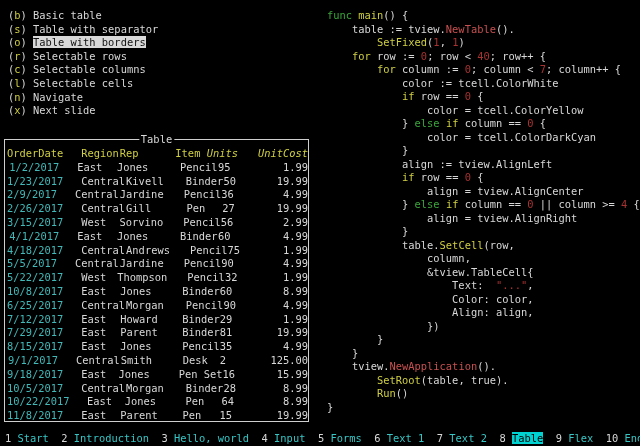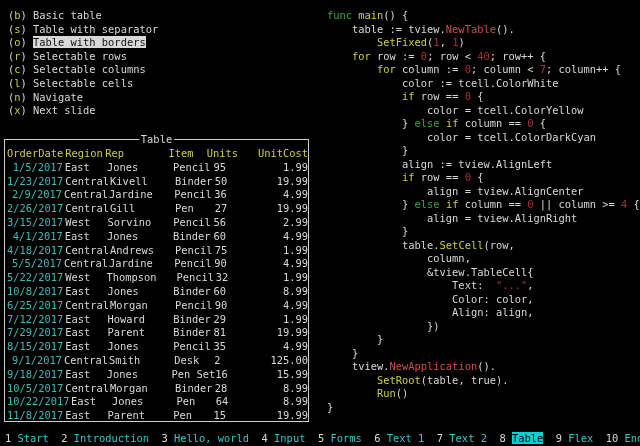--- a/index.html
+++ b/index.html
@@ -16,27 +16,27 @@
   .mline{line-height:13.6px;height:13.6px;}
   .mlabel.sel{background:#d8d8d8;color:#101010;margin-top:39px;}
   
   .tbox{position:absolute;left:4px;top:139px;width:305px;height:283px;
     border:1px solid #cfcfcf;box-sizing:border-box;padding:7px 0 0 2px;}
   .ttitle{position:absolute;top:-7px;left:50%;transform:translateX(-50%);
     background:#000;color:#d8d8d8;padding:0 2px;line-height:13px;}
   .trow{display:flex;line-height:13.8px;height:13.8px;white-space:pre;}
   .tcell{display:inline-block;overflow:visible;}
   .t-c0{width:62px;text-align:right;}
-  .t-c1{width:46px;margin-left:2px;}
+  .t-c1{width:46px;margin-left:18px;}
   .t-c2{width:51px;margin-left:1px;}
   .t-c3{width:45px;margin-left:20px;}
   .t-c4{width:32px;text-align:left;}
   .t-c5{width:51px;margin-left:20px;text-align:right;}
   .thead .tcell{}
-  .thead .t-c4,.thead .t-c5{}
+  .thead .t-c4,.thead .t-c5{font-style:italic;}
   
   .code{position:absolute;left:327px;top:9px;white-space:pre;}
   .cline{line-height:13.5px;height:13.5px;}
   
   .statusbar{position:absolute;left:0;top:430px;width:640px;height:16px;
     padding-left:5px;box-sizing:border-box;white-space:pre;line-height:16px;}
   .s-num{color:#d8d8d8;}
   .s-label{color:#36c6c6;}
   .s-label.active{background:#00d2d2;color:#000;}
 </style>
@@ -44,21 +44,21 @@
 <body>
 
 <div class="screen">
 
   <div class="menu"><div class="mline"><span class="cw">(</span><span class="ck">b</span><span class="cw">) </span><span class="cw mlabel">Basic table</span></div><div class="mline"><span class="cw">(</span><span class="ck">s</span><span class="cw">) </span><span class="cw mlabel">Table with separator</span></div><div class="mline"><span class="cw">(</span><span class="ck">o</span><span class="cw">) </span><span class="cw mlabel sel">Table with borders</span></div><div class="mline"><span class="cw">(</span><span class="ck">r</span><span class="cw">) </span><span class="cw mlabel">Selectable rows</span></div><div class="mline"><span class="cw">(</span><span class="ck">c</span><span class="cw">) </span><span class="cw mlabel">Selectable columns</span></div><div class="mline"><span class="cw">(</span><span class="ck">l</span><span class="cw">) </span><span class="cw mlabel">Selectable cells</span></div><div class="mline"><span class="cw">(</span><span class="ck">n</span><span class="cw">) </span><span class="cw mlabel">Navigate</span></div><div class="mline"><span class="cw">(</span><span class="ck">x</span><span class="cw">) </span><span class="cw mlabel">Next slide</span></div></div>
 
   <div class="tbox">
     <span class="ttitle">Table</span>
     <div class="trow thead"><span class="tcell t-c0 ck">OrderDate</span><span class="tcell t-c1 ck">Region</span><span class="tcell t-c2 ck">Rep</span><span class="tcell t-c3 ck">Item</span><span class="tcell t-c4 ck">Units</span><span class="tcell t-c5 ck">UnitCost</span></div>
     <div>
-        <div class="trow"><span class="tcell t-c0 ccy">1/5/2017</span><span class="tcell t-c1 cw">East</span><span class="tcell t-c2 cw">Jones</span><span class="tcell t-c3 cw">Pencil</span><span class="tcell t-c4 cw">95</span><span class="tcell t-c5 cw">1.99</span></div>
+        <div class="trow"><span class="tcell t-c0 ccy">1/2/2017</span><span class="tcell t-c1 cw">East</span><span class="tcell t-c2 cw">Jones</span><span class="tcell t-c3 cw">Pencil</span><span class="tcell t-c4 cw">95</span><span class="tcell t-c5 cw">1.99</span></div>
         <div class="trow"><span class="tcell t-c0 ccy">1/23/2017</span><span class="tcell t-c1 cw">Central</span><span class="tcell t-c2 cw">Kivell</span><span class="tcell t-c3 cw">Binder</span><span class="tcell t-c4 cw">50</span><span class="tcell t-c5 cw">19.99</span></div>
         <div class="trow"><span class="tcell t-c0 ccy">2/9/2017</span><span class="tcell t-c1 cw">Central</span><span class="tcell t-c2 cw">Jardine</span><span class="tcell t-c3 cw">Pencil</span><span class="tcell t-c4 cw">36</span><span class="tcell t-c5 cw">4.99</span></div>
         <div class="trow"><span class="tcell t-c0 ccy">2/26/2017</span><span class="tcell t-c1 cw">Central</span><span class="tcell t-c2 cw">Gill</span><span class="tcell t-c3 cw">Pen</span><span class="tcell t-c4 cw">27</span><span class="tcell t-c5 cw">19.99</span></div>
         <div class="trow"><span class="tcell t-c0 ccy">3/15/2017</span><span class="tcell t-c1 cw">West</span><span class="tcell t-c2 cw">Sorvino</span><span class="tcell t-c3 cw">Pencil</span><span class="tcell t-c4 cw">56</span><span class="tcell t-c5 cw">2.99</span></div>
         <div class="trow"><span class="tcell t-c0 ccy">4/1/2017</span><span class="tcell t-c1 cw">East</span><span class="tcell t-c2 cw">Jones</span><span class="tcell t-c3 cw">Binder</span><span class="tcell t-c4 cw">60</span><span class="tcell t-c5 cw">4.99</span></div>
         <div class="trow"><span class="tcell t-c0 ccy">4/18/2017</span><span class="tcell t-c1 cw">Central</span><span class="tcell t-c2 cw">Andrews</span><span class="tcell t-c3 cw">Pencil</span><span class="tcell t-c4 cw">75</span><span class="tcell t-c5 cw">1.99</span></div>
         <div class="trow"><span class="tcell t-c0 ccy">5/5/2017</span><span class="tcell t-c1 cw">Central</span><span class="tcell t-c2 cw">Jardine</span><span class="tcell t-c3 cw">Pencil</span><span class="tcell t-c4 cw">90</span><span class="tcell t-c5 cw">4.99</span></div>
         <div class="trow"><span class="tcell t-c0 ccy">5/22/2017</span><span class="tcell t-c1 cw">West</span><span class="tcell t-c2 cw">Thompson</span><span class="tcell t-c3 cw">Pencil</span><span class="tcell t-c4 cw">32</span><span class="tcell t-c5 cw">1.99</span></div>
         <div class="trow"><span class="tcell t-c0 ccy">10/8/2017</span><span class="tcell t-c1 cw">East</span><span class="tcell t-c2 cw">Jones</span><span class="tcell t-c3 cw">Binder</span><span class="tcell t-c4 cw">60</span><span class="tcell t-c5 cw">8.99</span></div>
         <div class="trow"><span class="tcell t-c0 ccy">6/25/2017</span><span class="tcell t-c1 cw">Central</span><span class="tcell t-c2 cw">Morgan</span><span class="tcell t-c3 cw">Pencil</span><span class="tcell t-c4 cw">90</span><span class="tcell t-c5 cw">4.99</span></div>

